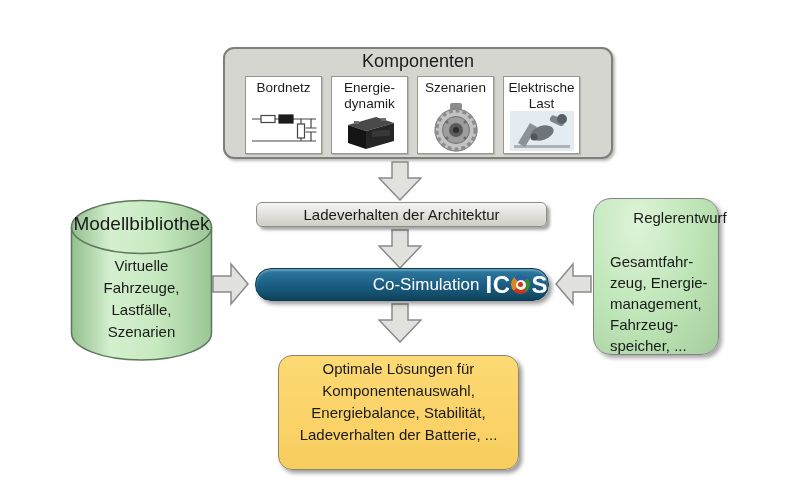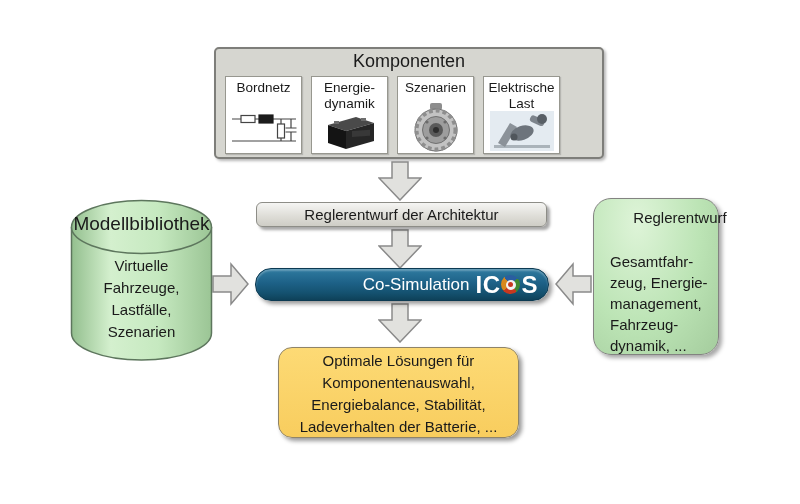--- a/index.html
+++ b/index.html
@@ -4,28 +4,28 @@
 <style>
   html,body{margin:0;padding:0;background:#fff;}
   #stage{
     position:relative;width:800px;height:504px;background:#ffffff;overflow:hidden;
     font-family:"Liberation Sans", sans-serif;color:#1a1a1a;
   }
   .pre{white-space:pre-line;}
 
   
   .komp-panel{
-    position:absolute;left:214px;top:47px;width:390px;height:112px;
-    background:#d6d6d0;border:2px solid #7e7e7a;border-radius:5px;
+    position:absolute;left:223px;top:47px;width:390px;height:112px;
+    background:#d6d6d0;border:2px solid #7e7e7a;border-radius:11px;
     box-shadow:2px 2px 3px rgba(0,0,0,.28);box-sizing:border-box;
   }
   .komp-title{position:absolute;left:0;top:2px;width:100%;text-align:center;font-size:18px;}
   .komp-item{
     position:absolute;top:27px;width:77px;height:78px;background:#fff;
-    border:1px solid #97978f;box-sizing:border-box;box-shadow:1px 1px 1px rgba(0,0,0,.15);
+    border:1px solid #97978f;box-sizing:border-box;box-shadow:1px 1px 1px rgba(0,0,0,.15);margin-left:11px;
   }
   .komp-item .lbl{display:block;padding-top:3px;text-align:center;font-size:13.5px;line-height:16px;}
   .komp-item .img{position:absolute;left:50%;transform:translateX(-50%);}
 
   
   .arrow{position:absolute;}
   .arrow polygon{fill:#e1e1de;stroke:#8a8a8a;stroke-width:1.5;}
 
   
   .spez-bar{
@@ -35,21 +35,21 @@
     box-shadow:3px 3px 3px rgba(0,0,0,.35);
     text-align:center;font-size:15px;line-height:23px;
   }
 
   
   .pill{
     position:absolute;left:255px;top:268px;width:294px;height:33px;border-radius:16px;
     background:linear-gradient(#2f7ba0,#1d6187 45%,#14516f 78%,#0e4159);
     border:1px solid #0c3a52;box-sizing:border-box;
     box-shadow:3px 3px 4px rgba(0,0,0,.4), inset 0 2px 2px rgba(255,255,255,.28);
-    display:flex;align-items:center;justify-content:flex-end;padding-right:10px;gap:6px;
+    display:flex;align-items:center;justify-content:flex-end;padding-right:0;gap:6px;
   }
   .pill .co-label{color:#fff;font-size:17px;}
   .icos{display:flex;align-items:center;color:#fff;font-weight:bold;font-size:24px;letter-spacing:.5px;}
   .icos-ring{
     display:inline-block;width:19px;height:19px;border-radius:50%;margin:0 1px;position:relative;
     background:conic-gradient(from 140deg,#c8381f 0 25%,#d8881c 25% 50%,#2a5ea0 50% 75%,#3f8a30 75% 100%);
   }
   .icos-ring::before{content:"";position:absolute;inset:4.5px;background:#f2f2f2;border-radius:50%;}
   .icos-ring::after{content:"";position:absolute;inset:7px;background:#c8381f;border-radius:50%;}
 
@@ -63,21 +63,21 @@
     position:absolute;left:593px;top:198px;width:126px;height:157px;border-radius:18px;
     background:radial-gradient(ellipse at 35% 15%,#def4d8,#bce4b5 55%,#a4cc9d);
     border:1.5px solid #838381;box-sizing:border-box;
     box-shadow:3px 3px 4px rgba(0,0,0,.35);
   }
   .regler-title{position:absolute;left:0;top:10px;width:100%;text-align:center;font-size:15px;margin-left:24px;}
   .regler-body{position:absolute;left:16px;top:52px;font-size:15px;line-height:21px;text-align:left;}
 
   
   .result{
-    position:absolute;left:278px;top:347px;width:241px;height:91px;border-radius:14px;
+    position:absolute;left:278px;top:355px;width:241px;height:115px;border-radius:14px;
     background:linear-gradient(#fdda75,#f8cd5e);
     border:1.5px solid #8f8468;box-sizing:border-box;
     box-shadow:3px 3px 4px rgba(0,0,0,.4);
     text-align:center;font-size:15px;line-height:22px;padding-top:2px;
   }
 </style>
 </head>
 <body>
 
 <div id="stage">
@@ -153,21 +153,21 @@
     <polygon points="14,1 30,1 30,17 43,17 22,39 1,17 14,17"></polygon>
   </svg>
 
   <svg class="arrow" style="left:212px;top:261px" width="37" height="46" viewBox="0 0 37 46">
     <polygon points="1,15 19,15 19,3 36,23 19,43 19,31 1,31"></polygon>
   </svg>
   <svg class="arrow" style="left:555px;top:261px" width="37" height="46" viewBox="0 0 37 46">
     <polygon points="36,15 18,15 18,3 1,23 18,43 18,31 36,31"></polygon>
   </svg>
 
-  <div class="spez-bar">Reglerentwurf der Architektur</div>
+  <div class="spez-bar">Ladeverhalten der Architektur</div>
 
   <div class="pill">
     <span class="co-label">Co-Simulation</span>
     <span class="icos">
       <span>IC</span>
       <span class="icos-ring"></span>
       <span>S</span>
     </span>
   </div>
 
@@ -190,21 +190,21 @@
 Lastfälle,
 Szenarien</div>
   </div>
 
   <div class="regler">
     <div class="regler-title">Reglerentwurf</div>
     <div class="regler-body pre">Gesamtfahr-
 zeug, Energie-
 management,
 Fahrzeug-
-dynamik, ...</div>
+speicher, ...</div>
   </div>
 
   <div class="result pre">Optimale Lösungen für
 Komponentenauswahl,
 Energiebalance, Stabilität,
 Ladeverhalten der Batterie, ...</div>
 
 </div>
 
 </body></html>

